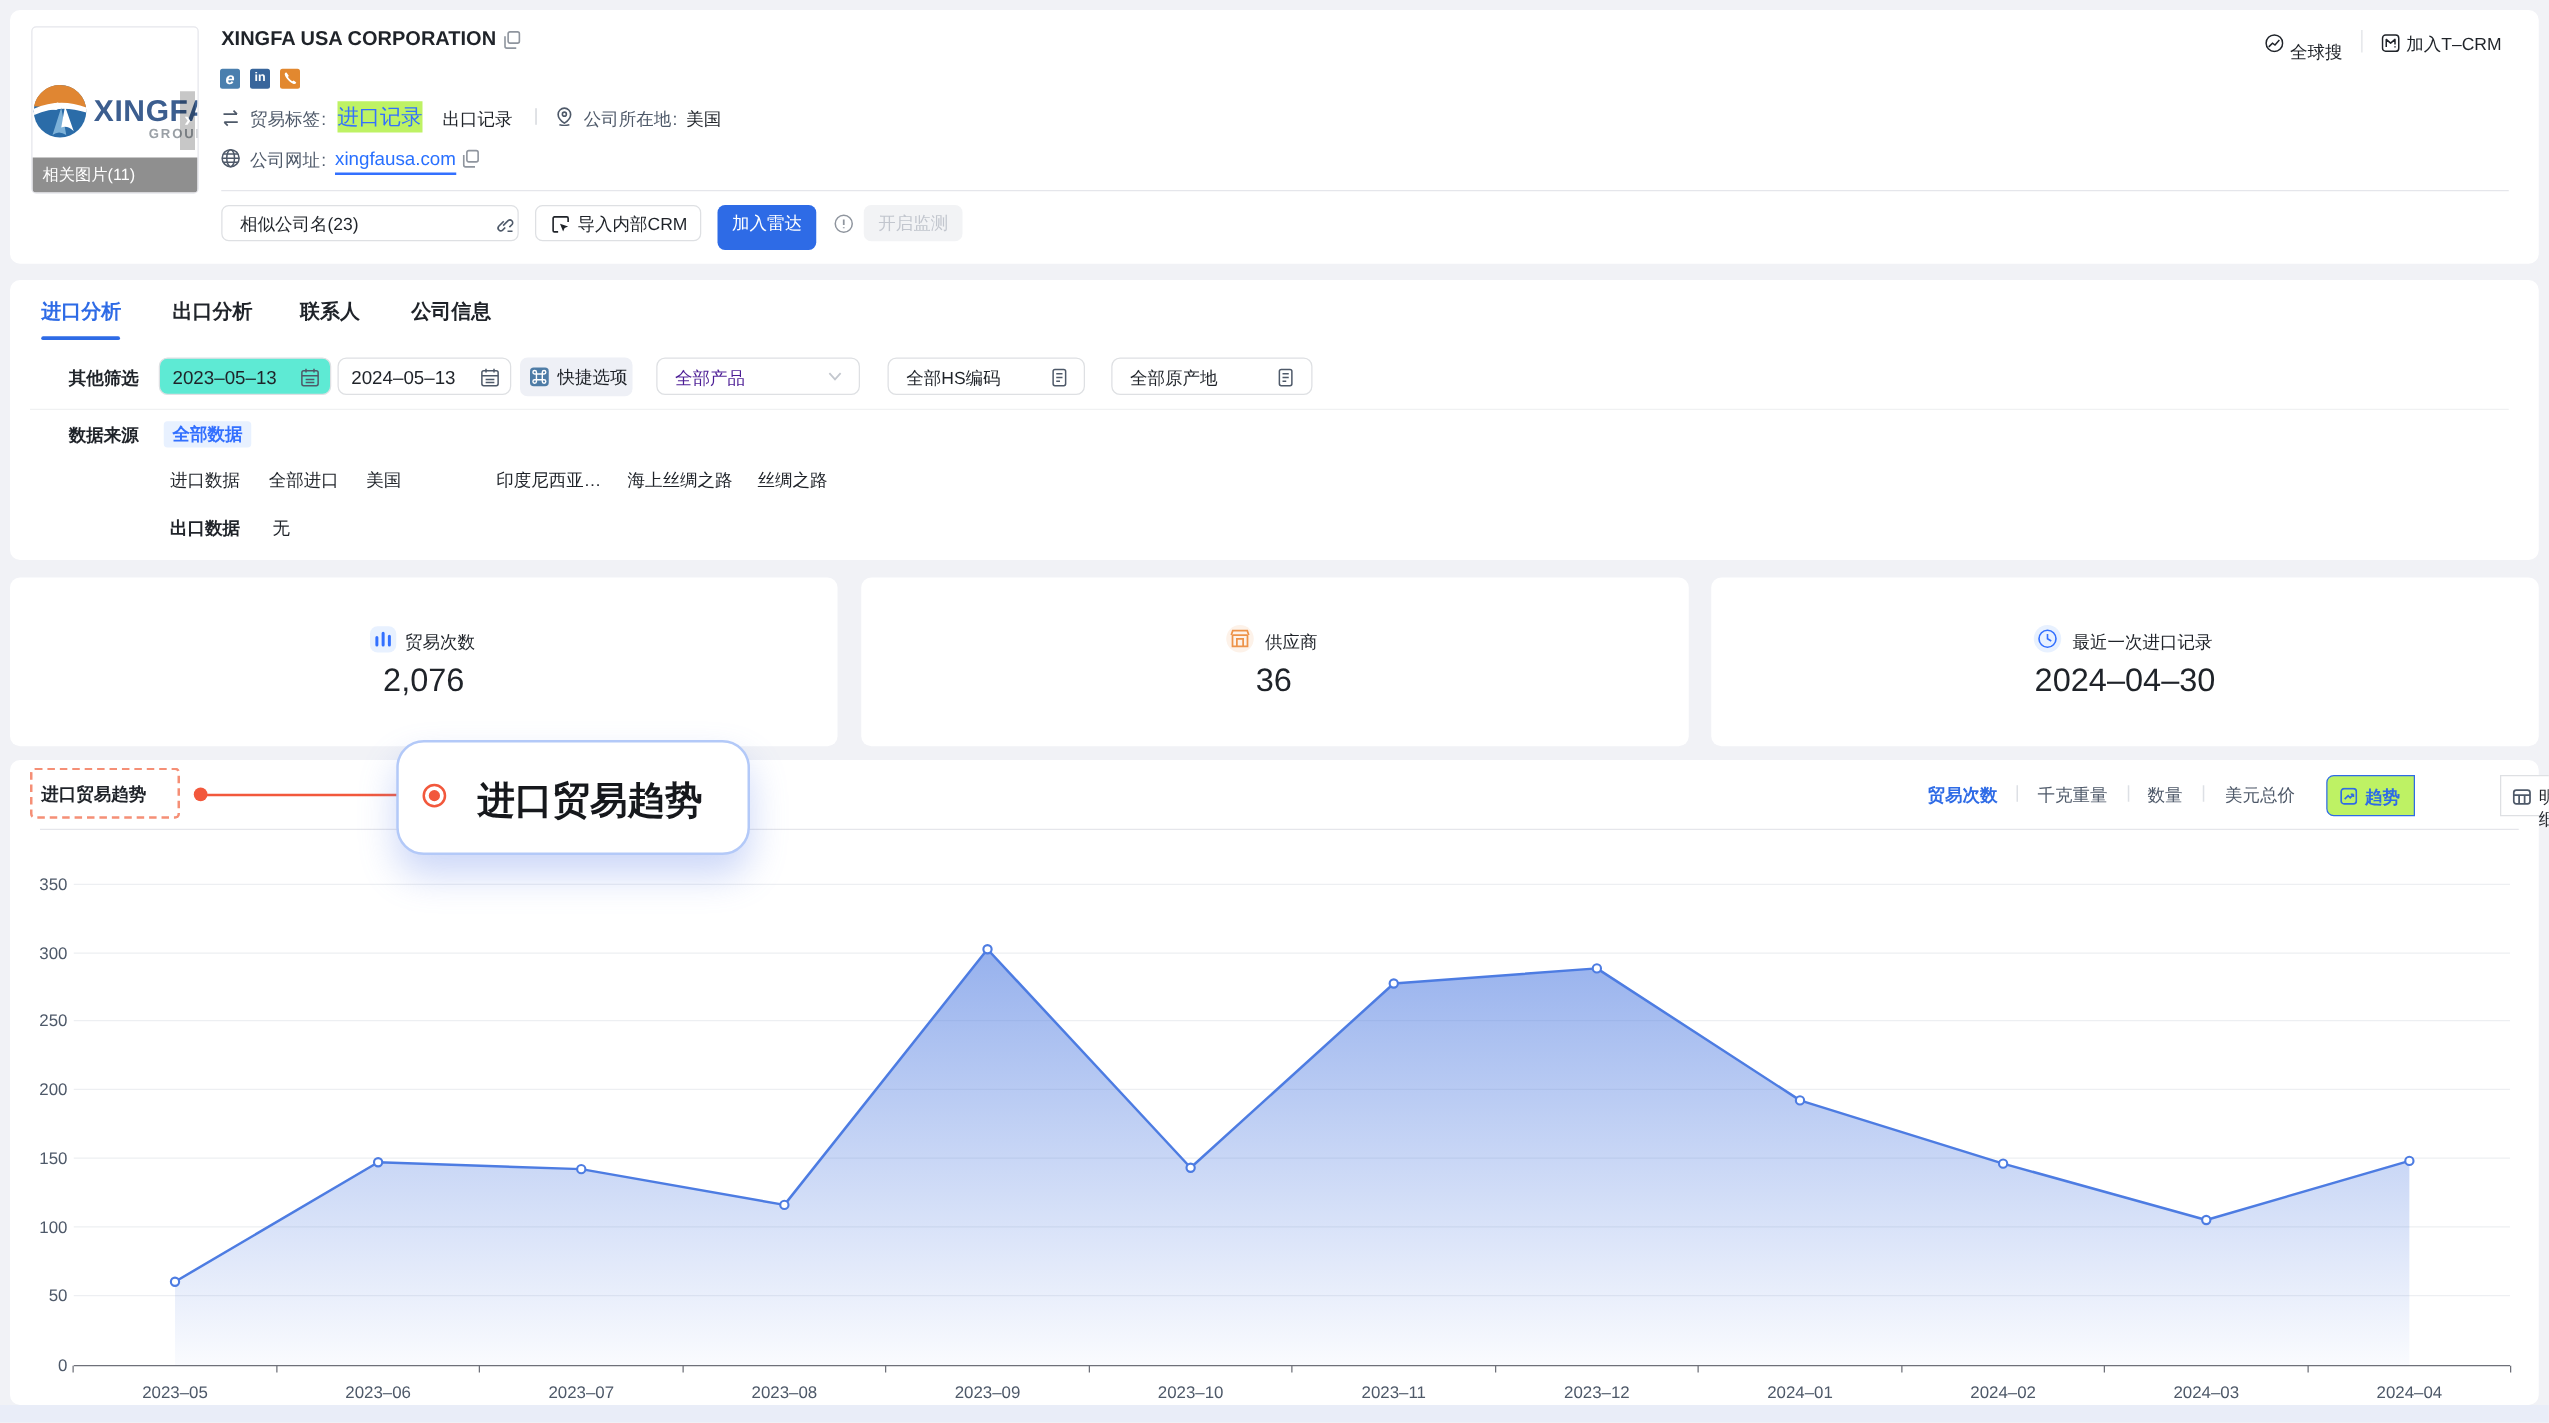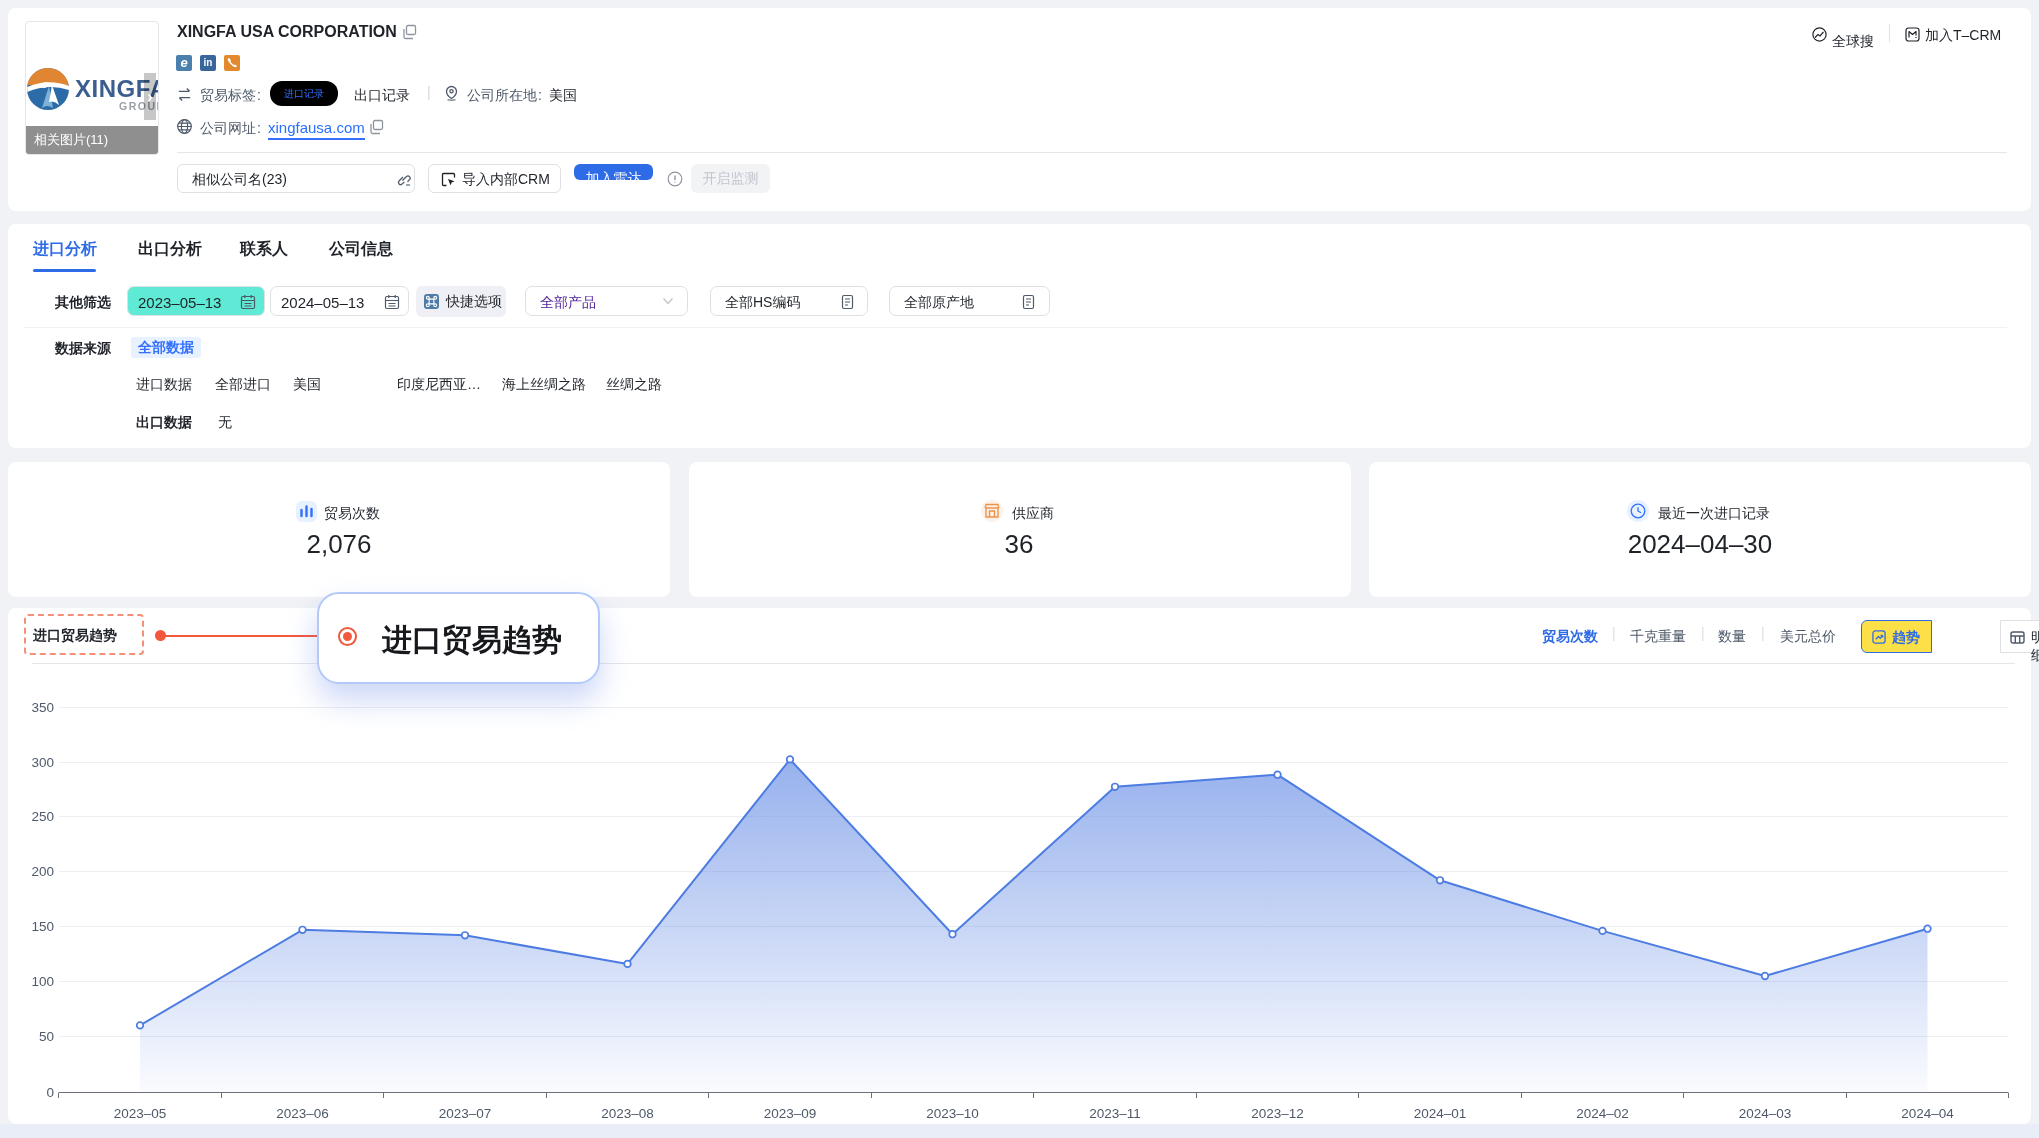--- a/index.html
+++ b/index.html
@@ -44,21 +44,21 @@
   <svg width="16" height="16" viewBox="0 0 16 16">
         <path d="M4.2 3.2 C3.6 3.8 3.6 5 4.6 6.6 C5.6 8.2 7.2 10 9 11.2 C10.8 12.4 12 12.4 12.6 11.8 L13 11 L11 9.4 L9.8 10 C9 9.6 7 7.8 6.4 6.6 L7 5.6 L5.2 3 Z" fill="#fff"></path>
       </svg>
 </div>
 
 <svg class="abs" style="left:176px;top:86px" width="17" height="17" viewBox="0 0 17 17" fill="none" stroke="#4e5969" stroke-width="1.3">
       <path d="M2.8 5.3 h10.8 M10.8 2.5 l2.8 2.8"></path>
       <path d="M14.2 11.7 h-10.8 M6.2 14.5 l-2.8 -2.8"></path>
     </svg>
 <div class="abs g" style="left:200px;top:87px;font-size:14px">贸易标签<span style="margin-left:1px">:</span></div>
-<div class="abs" style="left:270px;top:81px;width:68px;height:25px;background:#000000;border-radius:12px;color:#3370ff;font-size:10px;text-align:center;line-height:25px">进口记录</div>
+<div class="abs" style="left:270px;top:81px;width:68px;height:25px;background:#bef264;border-radius:0;color:#3370ff;font-size:17px;text-align:center;line-height:25px">进口记录</div>
 <div class="abs" style="left:354px;top:87px;font-size:14px;color:#1f2329">出口记录</div>
 <div class="abs" style="left:427px;top:84px;font-size:14px;color:#d5d8dd">|</div>
 <svg class="abs" style="left:444px;top:85px" width="15" height="17" viewBox="0 0 15 17" fill="none" stroke="#4e5969" stroke-width="1.3">
       <path d="M7.5 1.5 a5 5 0 0 1 5 5 c0 3 -3.2 5.8 -5 7 c-1.8 -1.2 -5 -4 -5 -7 a5 5 0 0 1 5 -5 Z"></path>
       <circle cx="7.5" cy="6.3" r="1.6"></circle>
       <path d="M3.5 14.8 a6.5 2 0 0 0 8 0" stroke-width="1.1"></path>
     </svg>
 <div class="abs g" style="left:467px;top:87px;font-size:14px">公司所在地<span style="margin-left:1px">:</span></div>
 <div class="abs" style="left:549px;top:87px;font-size:14px;color:#1f2329">美国</div>
 
@@ -84,21 +84,21 @@
         <path d="M10 13 h4" stroke-width="1.1"></path>
       </svg>
 </div>
 <div class="abs" style="left:428px;top:164px;width:133px;height:29px;border:1px solid #dee0e3;border-radius:6px;background:#fff">
   <svg class="abs" style="left:12px;top:7px" width="15" height="15" viewBox="0 0 15 15" fill="none" stroke="#1f2329" stroke-width="1.3">
         <path d="M13.5 5.5 v-3 a1 1 0 0 0 -1 -1 h-10 a1 1 0 0 0 -1 1 v10 a1 1 0 0 0 1 1 h3"></path>
         <path d="M7 7 l6.5 2.2 -2.8 1.2 -1.2 2.8 Z" fill="#1f2329" stroke="none"></path>
       </svg>
   <div class="abs" style="left:33px;top:6px;font-size:14px;color:#1f2329">导入内部CRM</div>
 </div>
-<div class="abs" style="left:574px;top:164px;width:79px;height:16px;background:#2e6be6;border-radius:6px;color:#fff;font-size:14px;text-align:center;line-height:29px">加入雷达</div>
+<div class="abs" style="left:574px;top:164px;width:79px;height:36px;background:#2e6be6;border-radius:6px;color:#fff;font-size:14px;text-align:center;line-height:29px">加入雷达</div>
 <svg class="abs" style="left:667px;top:171px" width="16" height="16" viewBox="0 0 16 16" fill="none" stroke="#8f959e" stroke-width="1.2">
       <circle cx="8" cy="8" r="6.8"></circle>
       <path d="M8 4.6 v4.4 M8 10.8 v.8" stroke-width="1.4"></path>
     </svg>
 <div class="abs" style="left:691px;top:164px;width:79px;height:29px;background:#f2f3f5;border-radius:6px;color:#c2c6ce;font-size:14px;text-align:center;line-height:29px">开启监测</div>
 
 <svg class="abs" style="left:1812px;top:27px" width="15" height="15" viewBox="0 0 15 15" fill="none" stroke="#1f2329" stroke-width="1.2">
       <circle cx="7.5" cy="7.5" r="6.6"></circle>
       <path d="M3 10.5 l3 -3 2 1.5 3.5 -4"></path>
     </svg>
@@ -293,21 +293,21 @@
 <div class="abs" style="left:155px;top:630px;width:11px;height:11px;border-radius:50%;background:#f2583c"></div>
 
 <div class="abs" style="left:1542px;top:628px;font-size:14px;font-weight:700;color:#2e6be6">贸易次数</div>
 <div class="abs" style="left:1612px;top:625px;font-size:14px;color:#dde0e5">|</div>
 <div class="abs" style="left:1630px;top:628px;font-size:14px;color:#4e5969">千克重量</div>
 <div class="abs" style="left:1701px;top:625px;font-size:14px;color:#dde0e5">|</div>
 <div class="abs" style="left:1718px;top:628px;font-size:14px;color:#4e5969">数量</div>
 <div class="abs" style="left:1761px;top:625px;font-size:14px;color:#dde0e5">|</div>
 <div class="abs" style="left:1780px;top:628px;font-size:14px;color:#4e5969">美元总价</div>
 
-<div class="abs" style="left:1861px;top:620px;width:71px;height:33px;background:#fde047;border:1.5px solid #2e6be6;border-radius:6px 0 0 6px;z-index:2">
+<div class="abs" style="left:1861px;top:620px;width:71px;height:33px;background:#bef264;border:1.5px solid #2e6be6;border-radius:6px 0 0 6px;z-index:2">
   <svg class="abs" style="left:10px;top:8.5px" width="14" height="14" viewBox="0 0 15 15" fill="none" stroke="#2e6be6" stroke-width="1.4">
         <rect x="1" y="1" width="13" height="13" rx="2.5"></rect>
         <path d="M4 10 l3 -3 1.8 1.8 L11.5 5.8 M11.5 5.8 h-2.3 M11.5 5.8 v2.3"></path>
       </svg>
   <div class="abs" style="left:30px;top:8px;font-size:14px;font-weight:700;color:#2e6be6">趋势</div>
 </div>
 <div class="abs" style="left:2000px;top:620px;width:53px;height:33px;background:#fff;border:1px solid #dee0e3;border-radius:0 6px 6px 0">
   <svg class="abs" style="left:9px;top:9px" width="15" height="15" viewBox="0 0 15 15" fill="none" stroke="#4e5969" stroke-width="1.4">
         <rect x="1" y="2" width="13" height="11" rx="2"></rect>
         <path d="M1 6 h13 M5.3 6 v7 M9.7 6 v7"></path>

